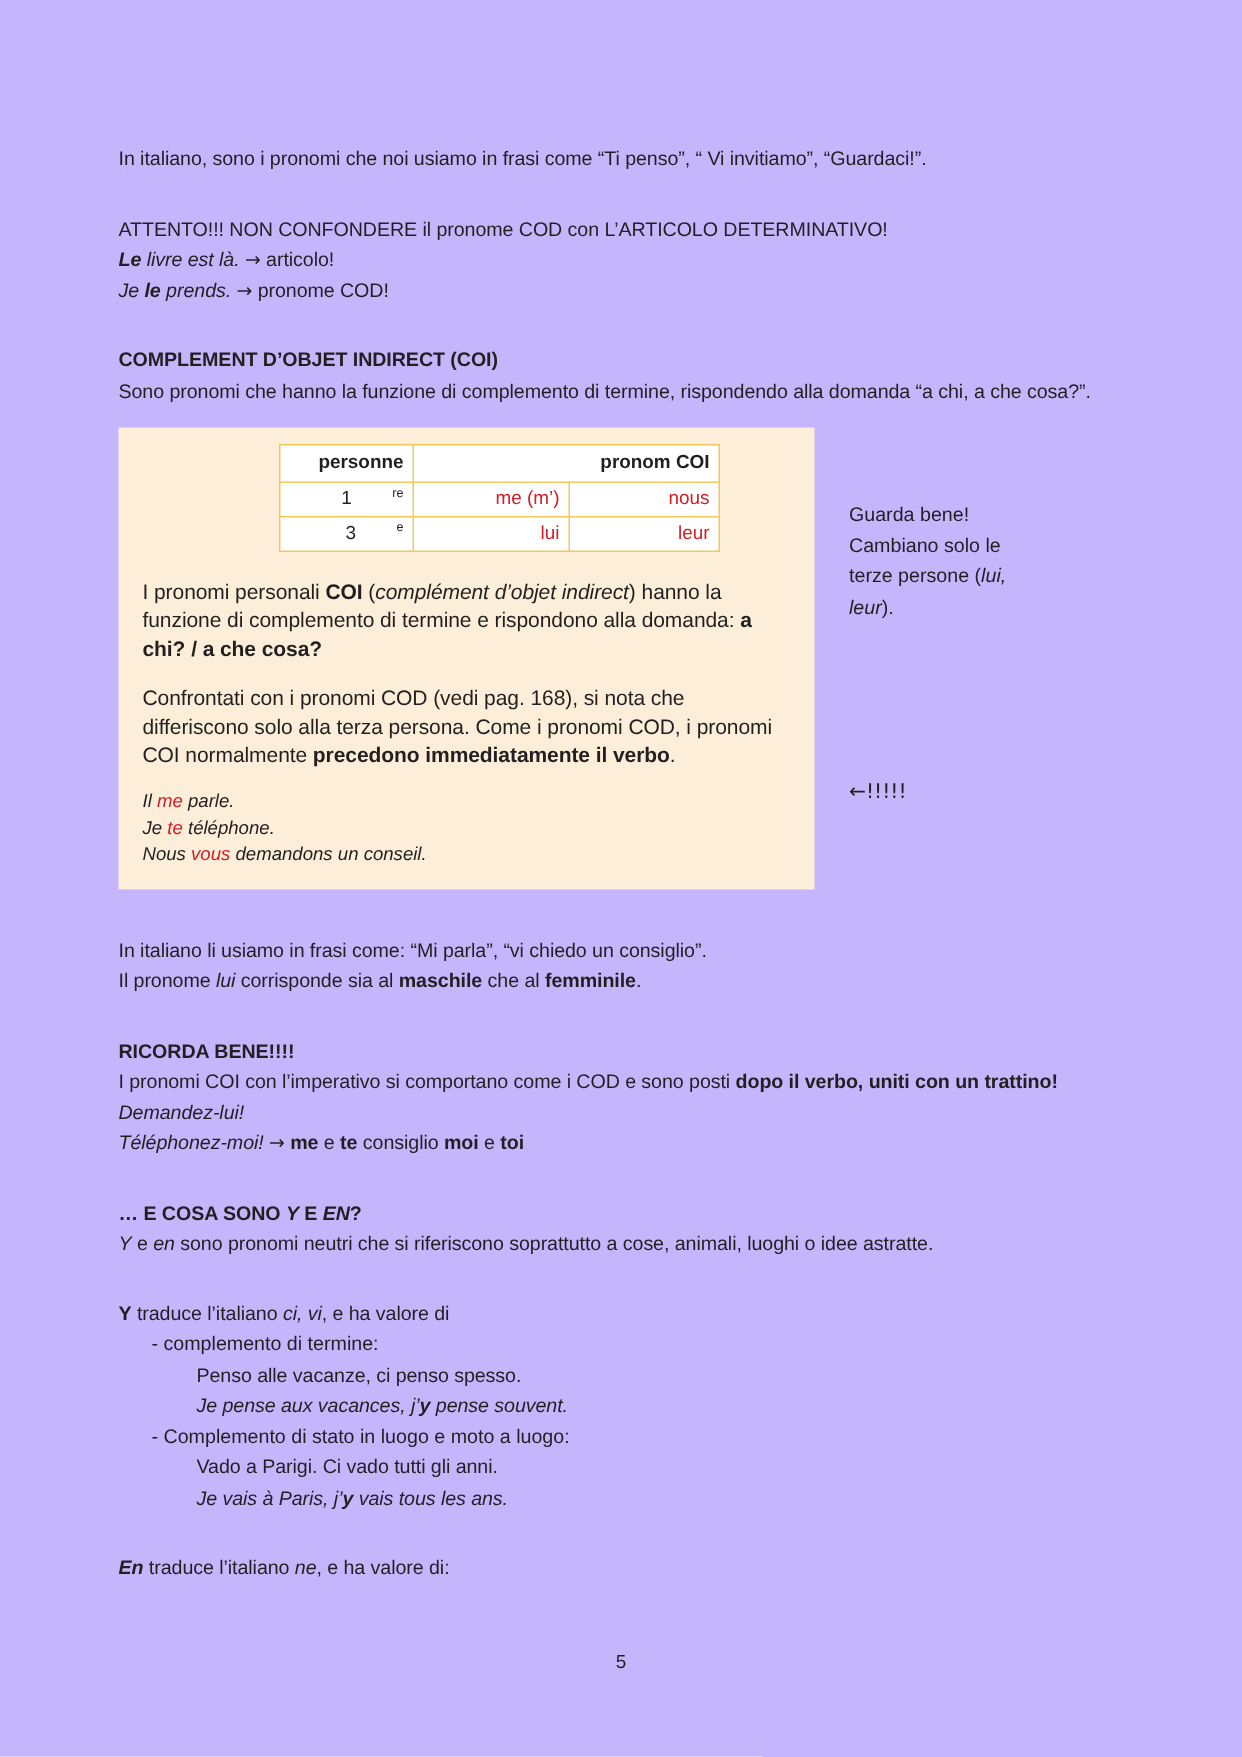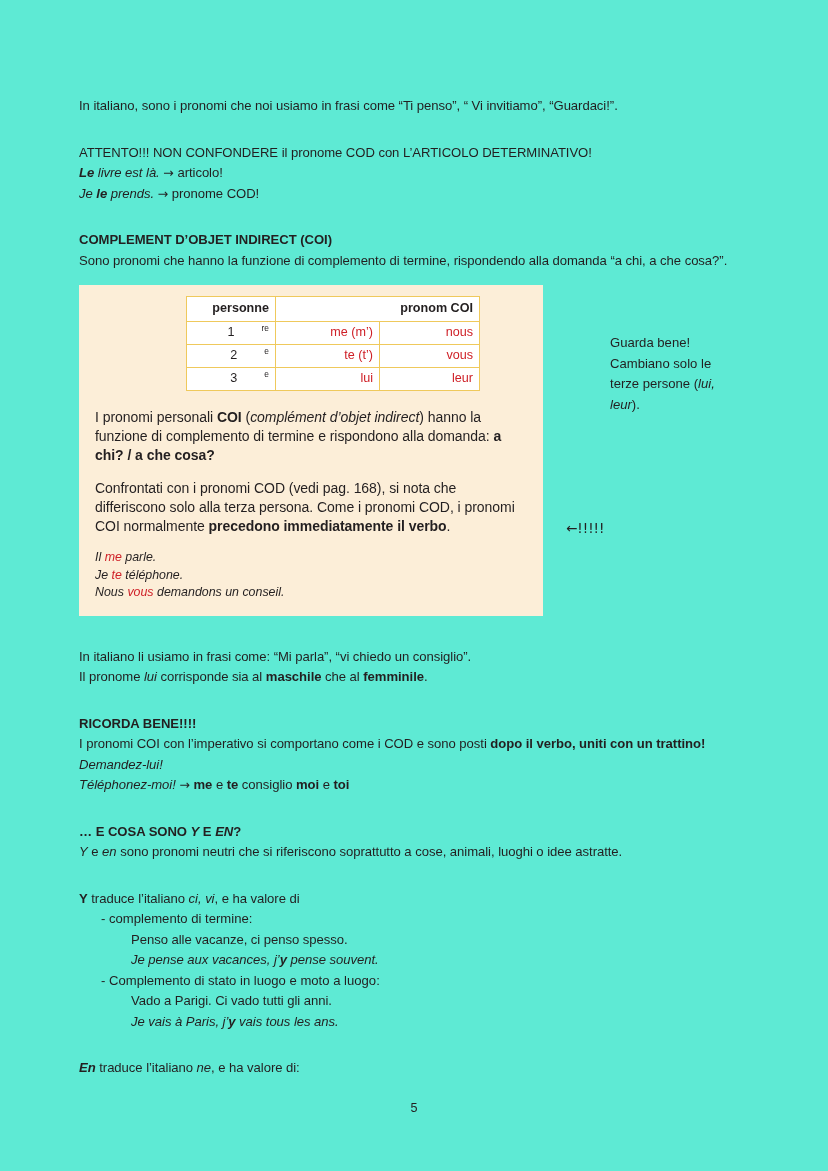--- a/index.html
+++ b/index.html
@@ -11,21 +11,21 @@
     width: 828px;
     height: 1171px;
     position: relative;
     font-family: "Liberation Sans", sans-serif;
     color: #231f20;
     overflow: hidden;
   }
   .page {
     position: absolute;
     inset: 0;
-    background: #5eead4;
+    background: #c4b5fd;
   }
   .content {
     position: absolute;
     left: 79px;
     top: 96px;
     width: 670px;
   }
 
   
   .para {
@@ -111,21 +111,21 @@
   }
   .panel-ex .red { font-style: italic; }
 
   
   .note {
     position: absolute;
     font-size: 13.1px;
     line-height: 20.5px;
     color: #231f20;
   }
-  .note-guarda { left: 566px; top: 333px; width: 200px; margin-left: 44px; }
+  .note-guarda { left: 566px; top: 333px; width: 200px; }
   .note-bang {
     left: 566px;
     top: 518px;
     font-size: 13.5px;
     font-family: "DejaVu Sans", sans-serif;
   }
 
   
   .list-row {
     display: flex;
@@ -190,25 +190,20 @@
             <tr>
           <th class="col-pers">personne</th>
           <th colspan="2">pronom COI</th>
         </tr>
         <tr>
           <td class="col-pers pers-cell"><span>1</span><sup>re</sup></td>
           <td class="col-sing red">me (m’)</td>
           <td class="col-plur red">nous</td>
         </tr>
         <tr>
-          <td class="col-pers pers-cell"><span>2</span><sup>e</sup></td>
-          <td class="col-sing red">te (t’)</td>
-          <td class="col-plur red">vous</td>
-        </tr>
-        <tr>
           <td class="col-pers pers-cell"><span>3</span><sup>e</sup></td>
           <td class="col-sing red">lui</td>
           <td class="col-plur red">leur</td>
         </tr>
       </tbody>
         </table>
 
       <div class="panel-inner">
         <div class="panel-p first">
           <span>I pronomi personali </span><span class="b">COI</span><span> (</span><span class="i">complément d’objet indirect</span><span>) hanno la funzione di complemento di termine e rispondono alla domanda:  </span><span class="b">a chi? / a che cosa?</span>

